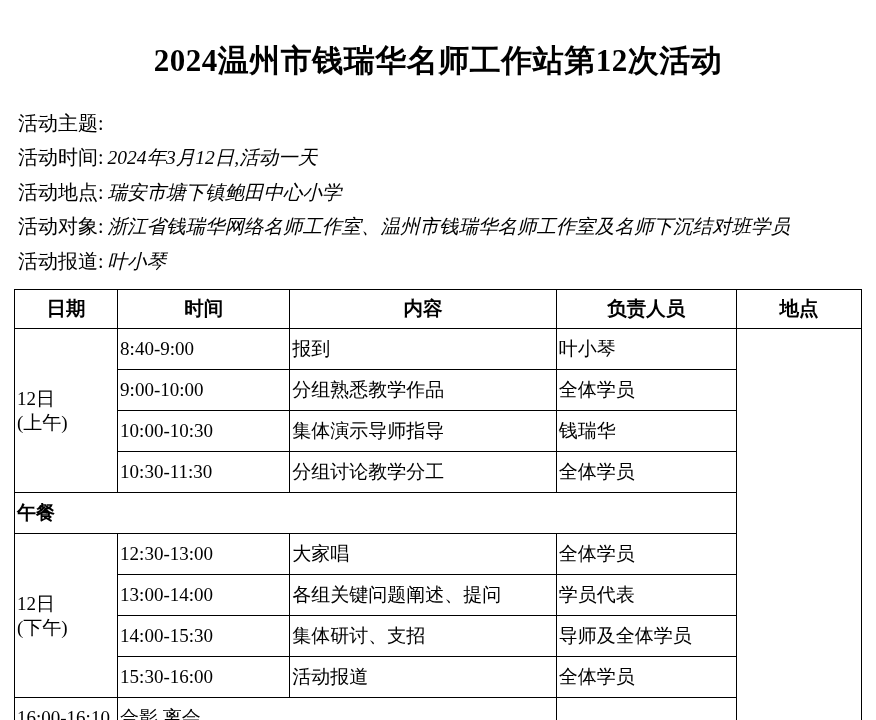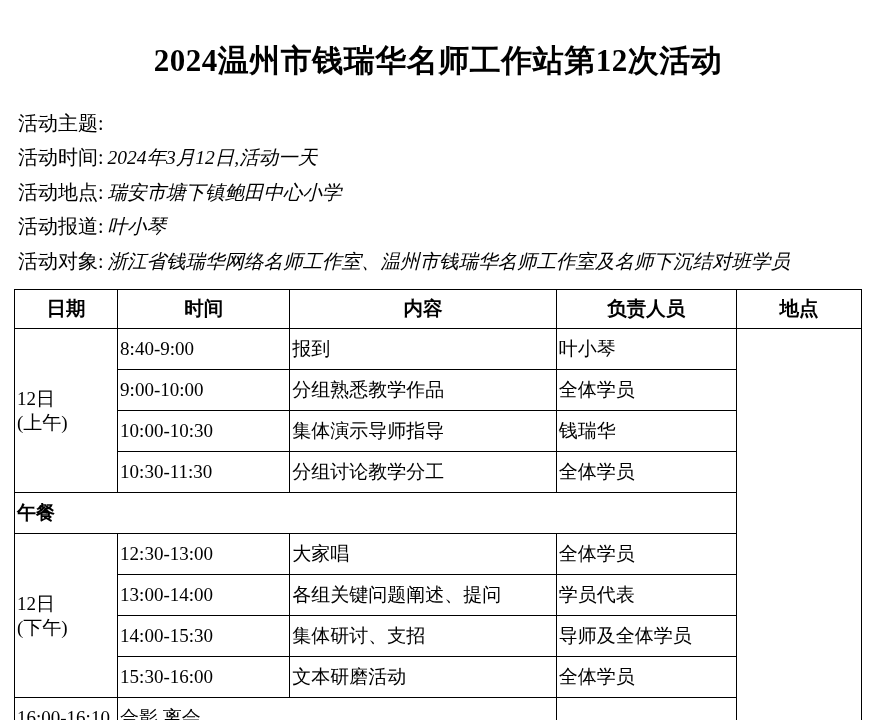--- a/index.html
+++ b/index.html
@@ -101,26 +101,26 @@
     </div>
     <div class="meta-row indent-time">
       <div class="meta-label">活动时间:</div>
       <div class="meta-value">2024年3月12日,活动一天</div>
     </div>
     <div class="meta-row indent-time">
       <div class="meta-label">活动地点:</div>
       <div class="meta-value">瑞安市塘下镇鲍田中心小学</div>
     </div>
     <div class="meta-row indent-time">
+      <div class="meta-label">活动对象:</div>
+      <div class="meta-value">浙江省钱瑞华网络名师工作室、温州市钱瑞华名师工作室及名师下沉结对班学员</div>
+    </div>
+    <div class="meta-row indent-time">
       <div class="meta-label">活动报道:</div>
       <div class="meta-value">叶小琴</div>
-    </div>
-    <div class="meta-row indent-time">
-      <div class="meta-label">活动对象:</div>
-      <div class="meta-value">浙江省钱瑞华网络名师工作室、温州市钱瑞华名师工作室及名师下沉结对班学员</div>
     </div>
   </div>
 
   <table class="schedule">
     <colgroup>
       <col class="col-date">
       <col class="col-time">
       <col class="col-content">
       <col class="col-person">
       <col class="col-place">
@@ -179,21 +179,21 @@
         <td>各组关键问题阐述、提问</td>
         <td>学员代表</td>
       </tr>
       <tr class="group-row">
         <td>14:00-15:30</td>
         <td>集体研讨、支招</td>
         <td>导师及全体学员</td>
       </tr>
       <tr class="group-row">
         <td>15:30-16:00</td>
-        <td>文本研磨活动</td>
+        <td>活动报道</td>
         <td>全体学员</td>
       </tr>
       <tr>
         <td>16:00-16:10</td>
         <td colspan="2">合影  离会</td>
       </tr>
     </tbody>
   </table>
 
 </div>

